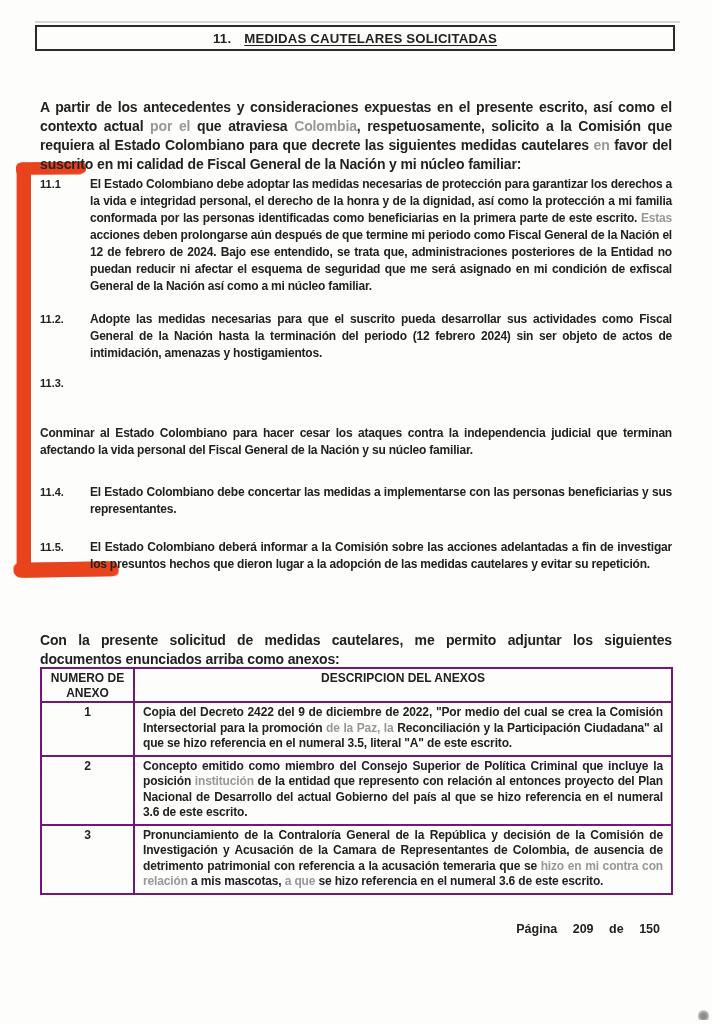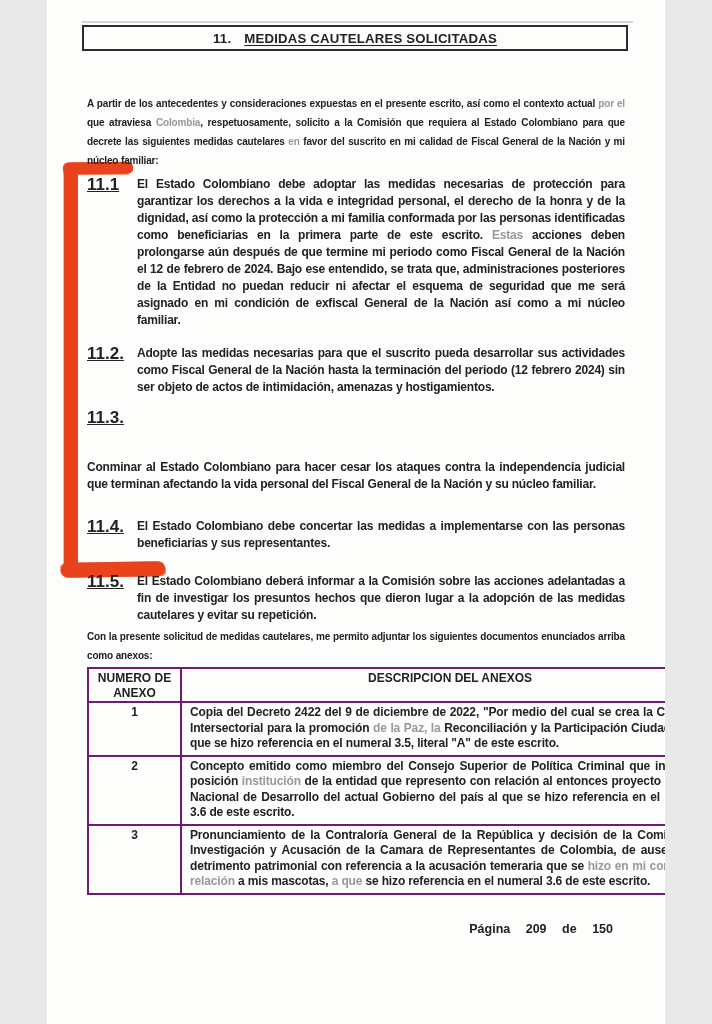--- a/index.html
+++ b/index.html
@@ -1,25 +1,24 @@
 <!DOCTYPE html>
 <html><head>
 <meta charset="utf-8">
 <style>
   html,body{margin:0;padding:0;background:#e9e9e9;}
   .page{
     position:relative;
-    width:584px;height:1024px;
+    width:712px;height:1024px;
     background:#fdfdfc;
     font-family:"Liberation Sans",sans-serif;
     font-weight:700;
     color:#222;
     overflow:hidden;
     margin:0 auto;
-    padding-left:34px;
   }
   
   .sec-box{
     position:absolute;left:35px;right:37px;
     border:2px solid #2b2b2b;
     background:#fdfdfc;
     text-align:center;
     padding:4px 0 3px;
     font-size:13.2px;
     letter-spacing:.2px;
@@ -30,30 +29,30 @@
   }
   .sec-num{margin-right:13px;}
   .underlined{text-decoration:underline;text-underline-offset:2px;}
   .box-11{top:25px;}
   .box-12{top:573px;}
 
   
   .para{
     position:absolute;left:40px;right:40px;
     text-align:justify;
-    font-size:10px;line-height:19px;
+    font-size:14px;line-height:19px;
     letter-spacing:-0.15px;
   }
   .intro{top:84px;}
   .annex-intro{top:617px;}
 
   
   .items{position:absolute;left:40px;right:40px;top:176px;}
   .m-item{display:flex;}
-  .m-item .num{flex:0 0 50px;font-size:17px;line-height:17px;text-decoration:underline;}
+  .m-item .num{flex:0 0 50px;font-size:11px;line-height:17px;}
   .m-item .txt{
     flex:1;text-align:justify;
     font-size:12px;line-height:17px;
     letter-spacing:-0.2px;
   }
   .mb16{margin-bottom:16px;}
   .mb13{margin-bottom:13px;justify-content:flex-end;}
   .mb25{margin-bottom:25px;flex-direction:column;}
   .mb21{margin-bottom:21px;}
 

